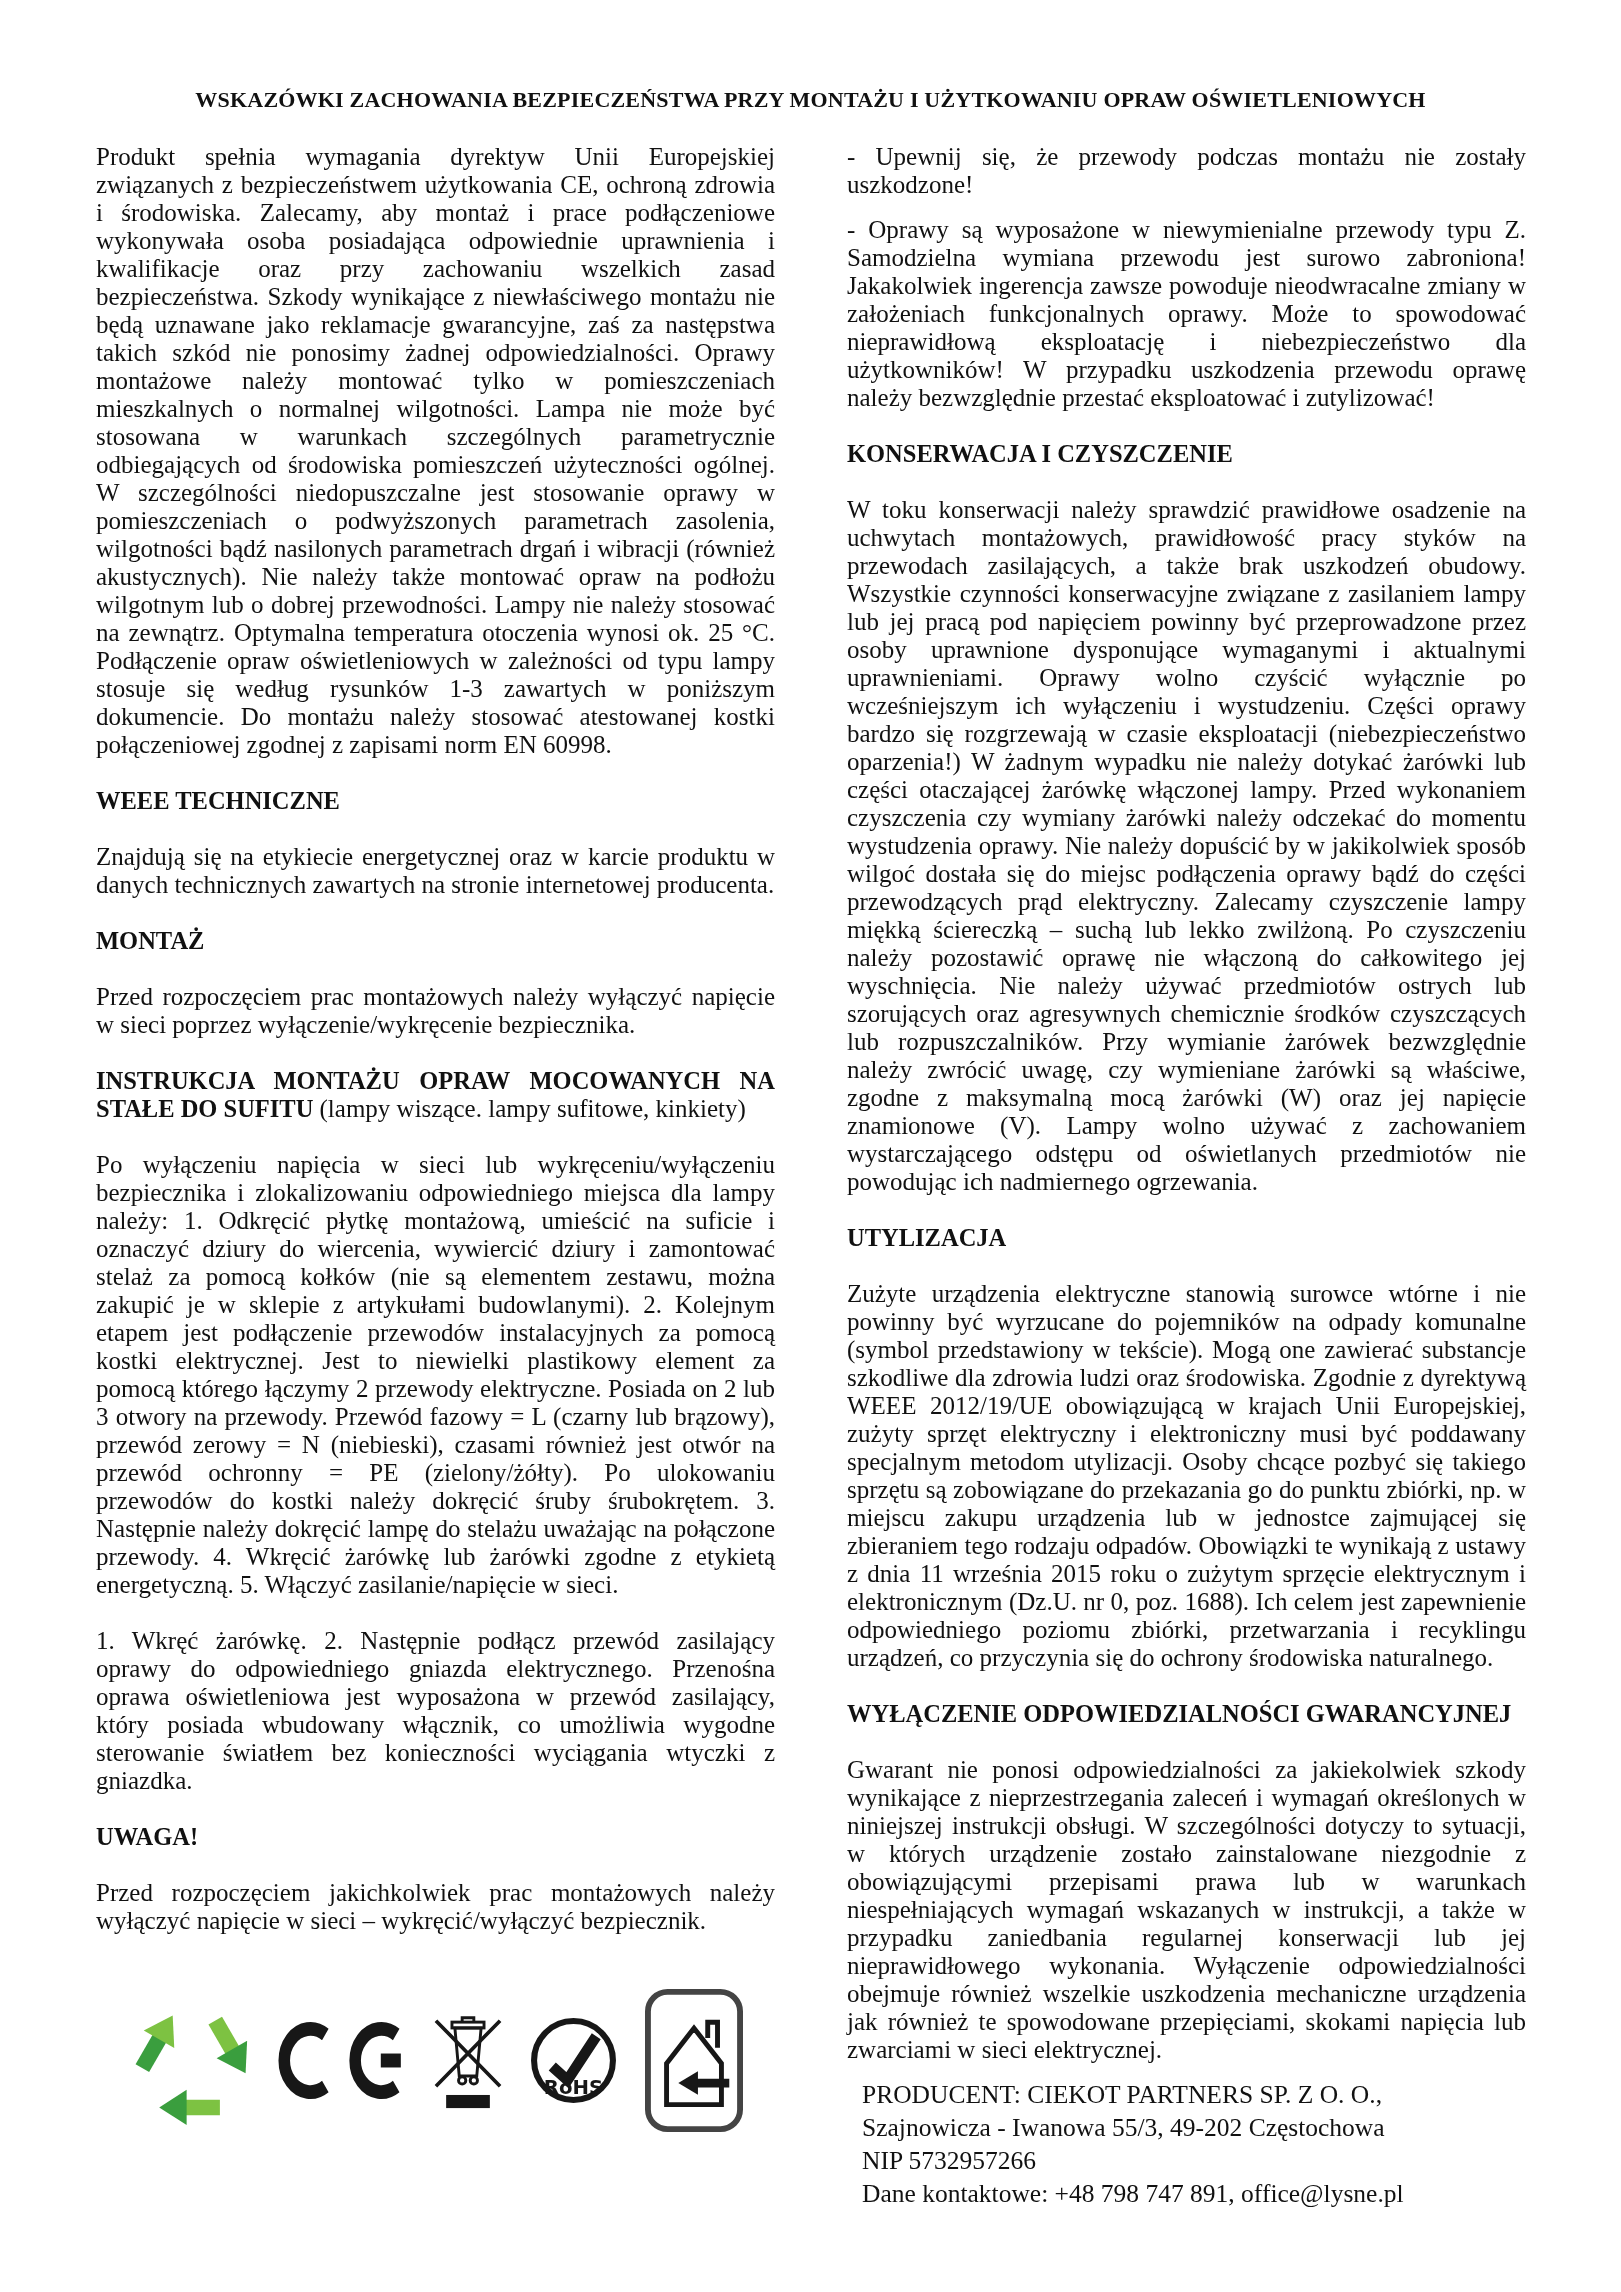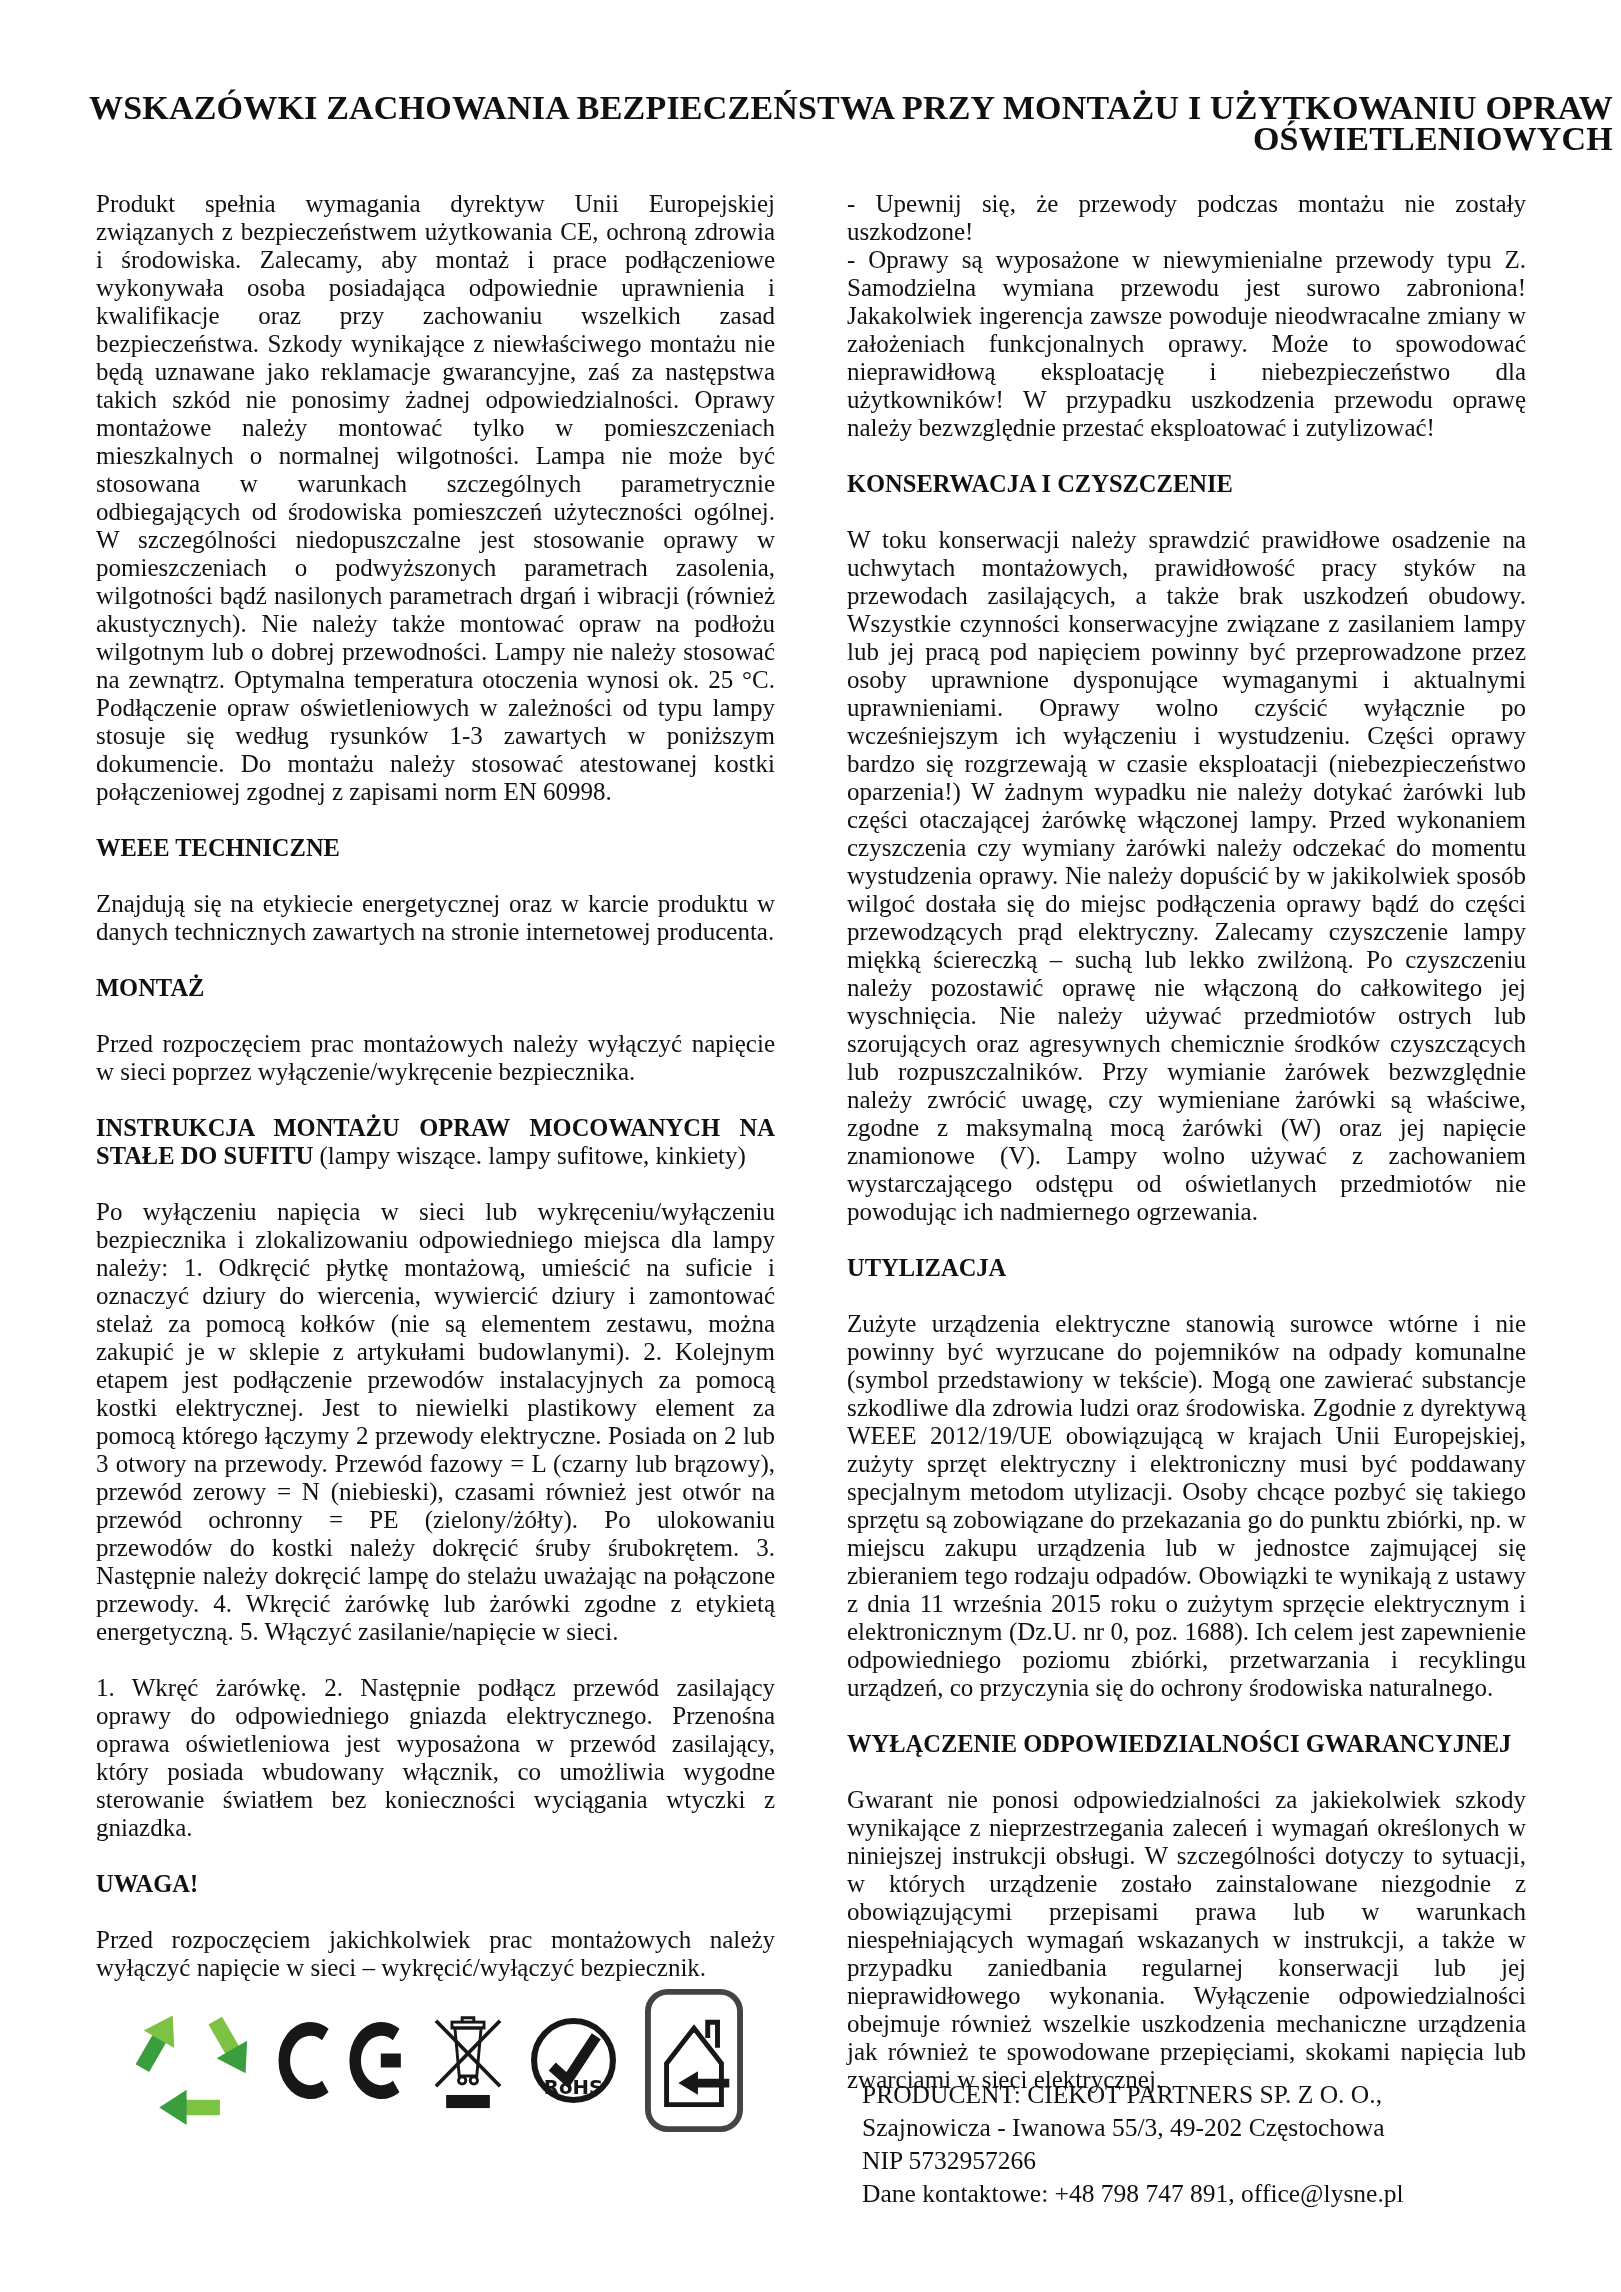--- a/index.html
+++ b/index.html
@@ -5,44 +5,44 @@
   html,body{margin:0;padding:0;background:#ffffff;}
   .page{
     position:relative;
     width:1621px;height:2293px;
     background:#ffffff;
     color:#111111;
     font-family:"Liberation Serif", serif;
     overflow:hidden;
   }
   .doc-title{
-    margin:8px;
+    margin:0;
     padding-top:84px;
-    text-align:right;
-    font-size:34px;
+    text-align:center;
+    font-size:22px;
     line-height:31px;
     font-weight:bold;
     letter-spacing:0.2px;
   }
   .columns{
     display:flex;
     gap:72px;
     padding:0 94px 0 96px;
     align-items:flex-start;
   }
   .col{flex:0 0 679px;width:679px;}
   .col p, .col .h{
     font-size:25px;
     line-height:28px;
     margin:28px 0;
     text-align:justify;
   }
   .col .h{font-weight:bold;font-size:24.5px;}
   .col .h .normal{font-weight:normal;font-size:25px;}
-  p.dash-first{margin-bottom:0;}
+  p.dash-first{margin-bottom:17px;}
   p.dash-second{margin-top:0;}
   .footer{
     position:absolute;
     top:1980px;left:110px;right:94px;
     display:flex;
     align-items:flex-start;
   }
   .icon-row{
     flex:0 0 752px;width:752px;
     height:149px;

